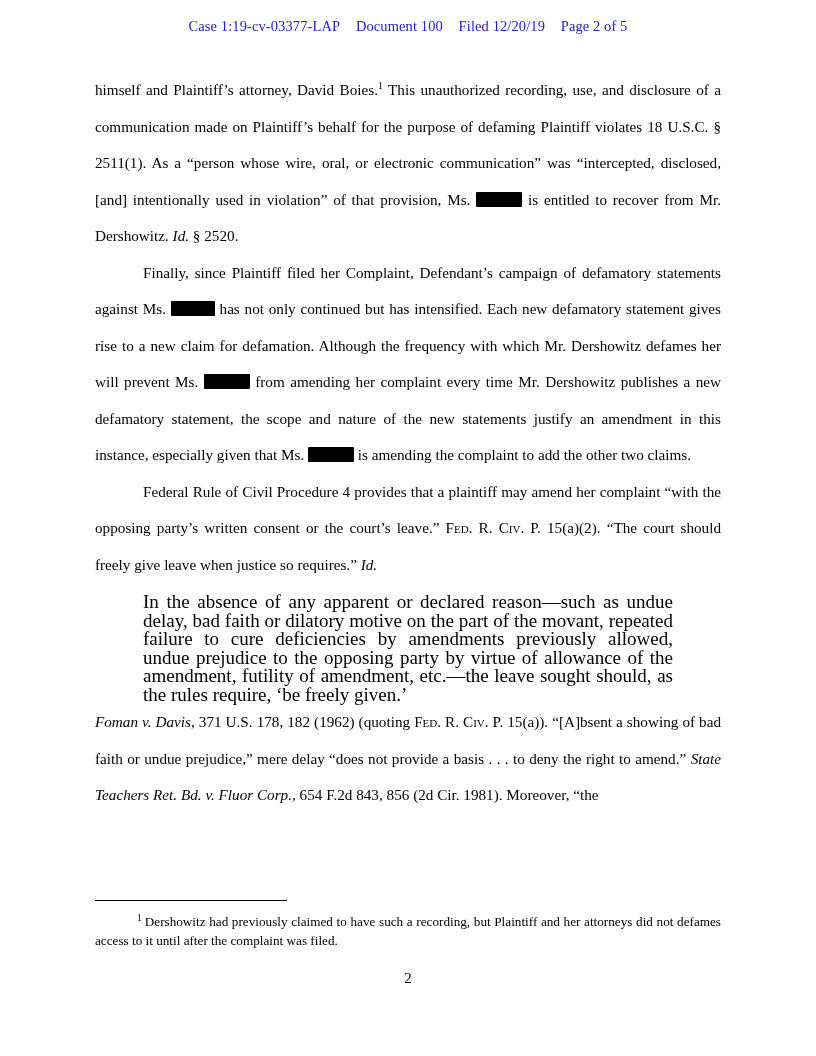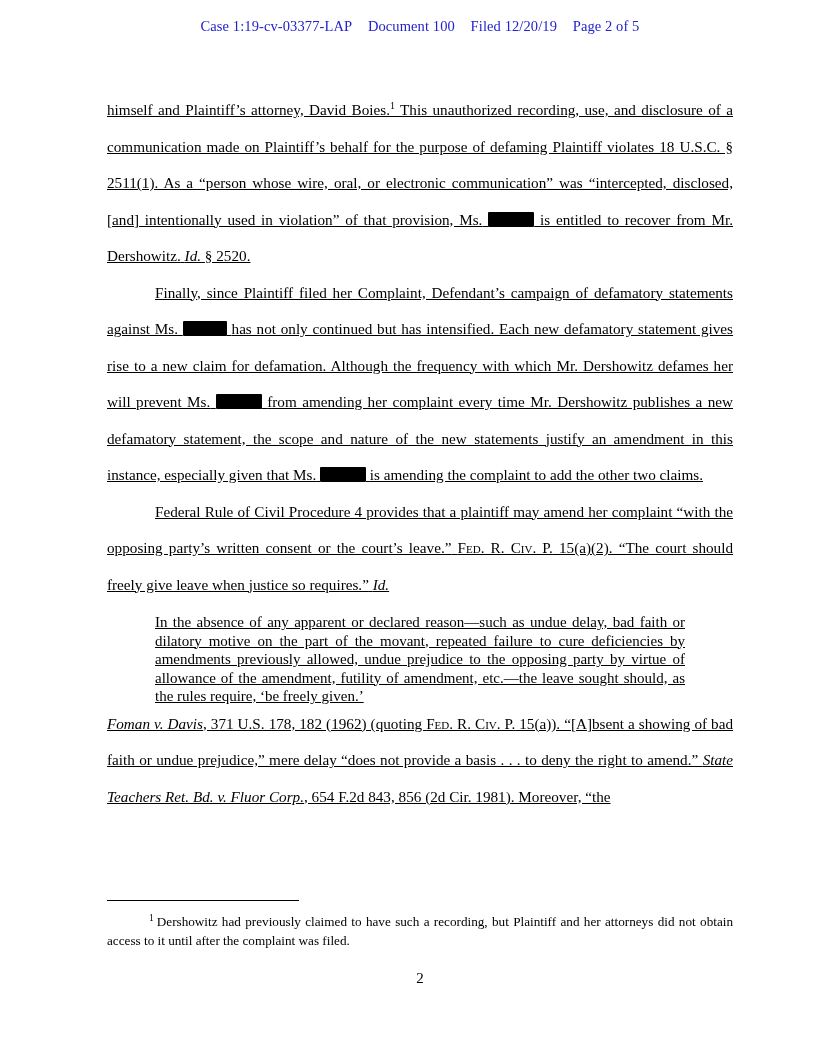--- a/index.html
+++ b/index.html
@@ -13,43 +13,41 @@
     font-family: "Liberation Serif", serif;
     color: #000000;
     position: relative;
     overflow: hidden;
   }
   .page {
     position: relative;
     width: 672px;
     height: 1056px;
     box-sizing: border-box;
-    margin-left: 12px;
   }
   .header-stamp {
     position: absolute;
     top: 18px;
     left: 0;
     width: 816px;
     text-align: center;
     color: #2222cc;
     font-family: "Liberation Serif", serif;
     font-size: 14.5px;
     letter-spacing: 0.1px;
     white-space: nowrap;
   }
   .header-stamp span {
     margin: 0 6px;
   }
   .body-area {
     position: absolute;
-    top: 88px;
+    top: 68px;
     left: 95px;
     width: 626px;
-    text-decoration: underline;
   }
   p.body-par {
     margin: 0 0 0 0;
     font-size: 15.2px;
     line-height: 36.5px;
     text-align: justify;
     text-justify: inter-word;
   }
   p.indent {
     text-indent: 48px;
@@ -66,21 +64,21 @@
   .r3 { width: 46px; }
   .r4 { width: 46px; }
   .smallcaps {
     font-variant: small-caps;
   }
   em, .ital { font-style: italic; }
   .blockquote {
     margin: 10px 0 0 0;
     padding: 0 0 0 48px;
     width: 530px;
-    font-size: 15px;
+    font-size: 19px;
     line-height: 18.5px;
     text-align: justify;
   }
   .after-quote {
     margin-top: 14px;
   }
   .footnote-area {
     position: absolute;
     left: 95px;
     top: 900px;
@@ -137,18 +135,18 @@
     <p class="body-par indent"><span>Federal Rule of Civil Procedure 4 provides that a plaintiff may amend her complaint “with the opposing party’s written consent or the court’s leave.”</span> <span class="smallcaps">Fed. R. Civ. P.</span><span> 15(a)(2). “The court should freely give leave when justice so requires.”</span> <em>Id.</em></p>
 
     <div class="blockquote">In the absence of any apparent or declared reason—such as undue delay, bad faith or dilatory motive on the part of the movant, repeated failure to cure deficiencies by amendments previously allowed, undue prejudice to the opposing party by virtue of allowance of the amendment, futility of amendment, etc.—the leave sought should, as the rules require, ‘be freely given.’</div>
 
     <p class="body-par after-quote"><em>Foman v. Davis</em><span>, 371 U.S. 178, 182 (1962) (quoting </span><span class="smallcaps">Fed. R. Civ. P.</span><span> 15(a)).  “[A]bsent a showing of bad faith or undue prejudice,” mere delay “does not provide a basis . . . to deny the right to amend.” </span><em>State Teachers Ret. Bd. v. Fluor Corp.</em><span>, 654 F.2d 843, 856 (2d Cir. 1981). Moreover, “the</span></p>
 
   </div>
 
   <div class="footnote-area">
     <div class="footnote-rule"></div>
-    <div class="footnote-text"><sup>1</sup><span>Dershowitz had previously claimed to have such a recording, but Plaintiff and her attorneys did not obtain access to it until after the complaint was filed.</span></div>
+    <div class="footnote-text"><sup>1</sup><span>Dershowitz had previously claimed to have such a recording, but Plaintiff and her attorneys did not defames access to it until after the complaint was filed.</span></div>
   </div>
 
   <div class="page-number">2</div>
 
 </div>
 
 </body></html>

